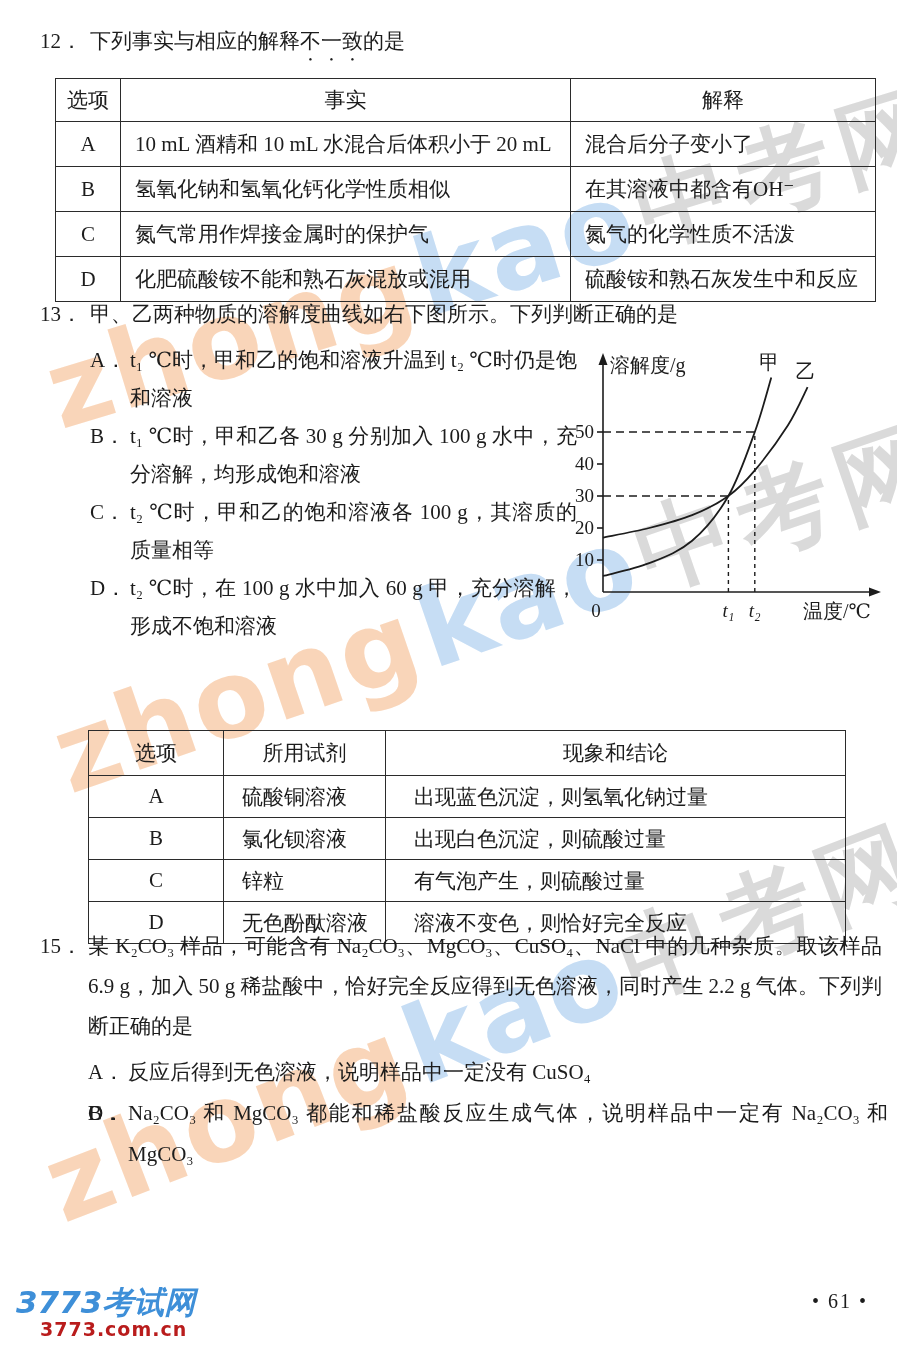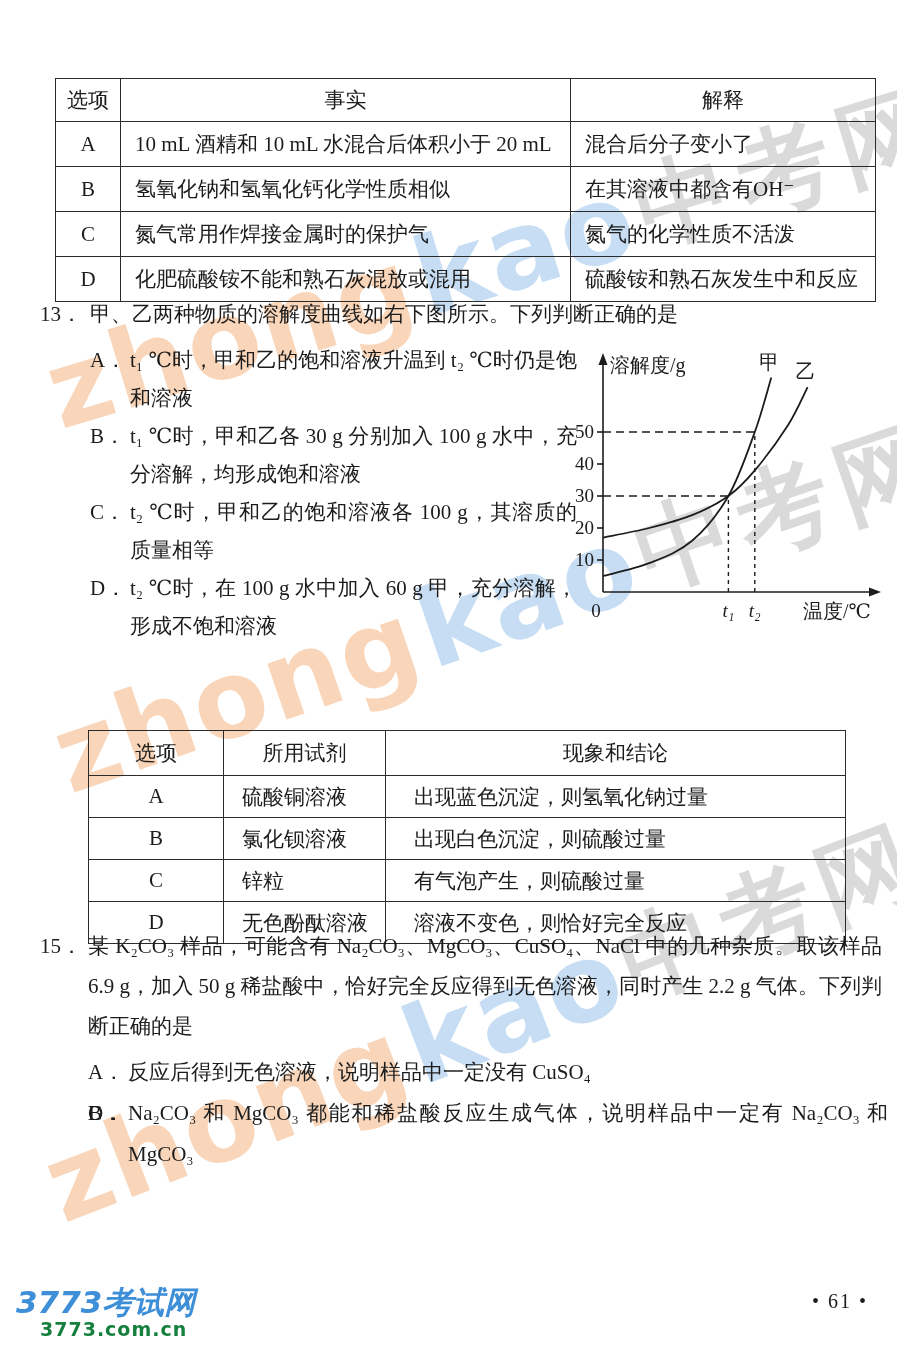--- a/index.html
+++ b/index.html
@@ -72,20 +72,24 @@
       </div>
       <div class="wm" style="left: 50px; top: 1135px; font-size: 108px; transform: rotate(-21deg);">
         <span style="color: rgb(242, 157, 90);">zhong</span>
         <span style="color: rgb(120, 175, 230);">kao</span>
         <span class="cjk" style="color: rgb(168, 168, 168);">中考网</span>
       </div>
     </div>
 
   <div class="content">
 
+    <div id="q12" class="qline">
+      <span class="q-num">12．</span>
+      <span><span>下列事实与相应的解释</span><span class="emph">不一致</span><span>的是</span></span>
+    </div>
 
     <table id="table1">
       <colgroup>
           <col style="width:65px">
           <col style="width:450px">
           <col style="width:305px">
         </colgroup>
       <tbody>
           <tr>
         <th>选项</th>
@@ -225,19 +229,19 @@
         <div class="opt">
           <span class="olabel">D．</span>
           <span>Na₂CO₃ 和 MgCO₃ 都能和稀盐酸反应生成气体，说明样品中一定有 Na₂CO₃ 和 MgCO₃</span>
         </div>
       </div>
     </div>
 
     <div id="footer">
       <div class="logo">
         <div class="logo-title" style="color: rgb(62, 143, 216);">3773考试网</div>
-        <div class="logo-url" style="color: #15803d;">3773.com.cn</div>
+        <div class="logo-url" style="color: #b91c1c;">3773.com.cn</div>
       </div>
       <div id="pagenum">• 61 •</div>
     </div>
 
   </div>
 </div>
 
 </body></html>

